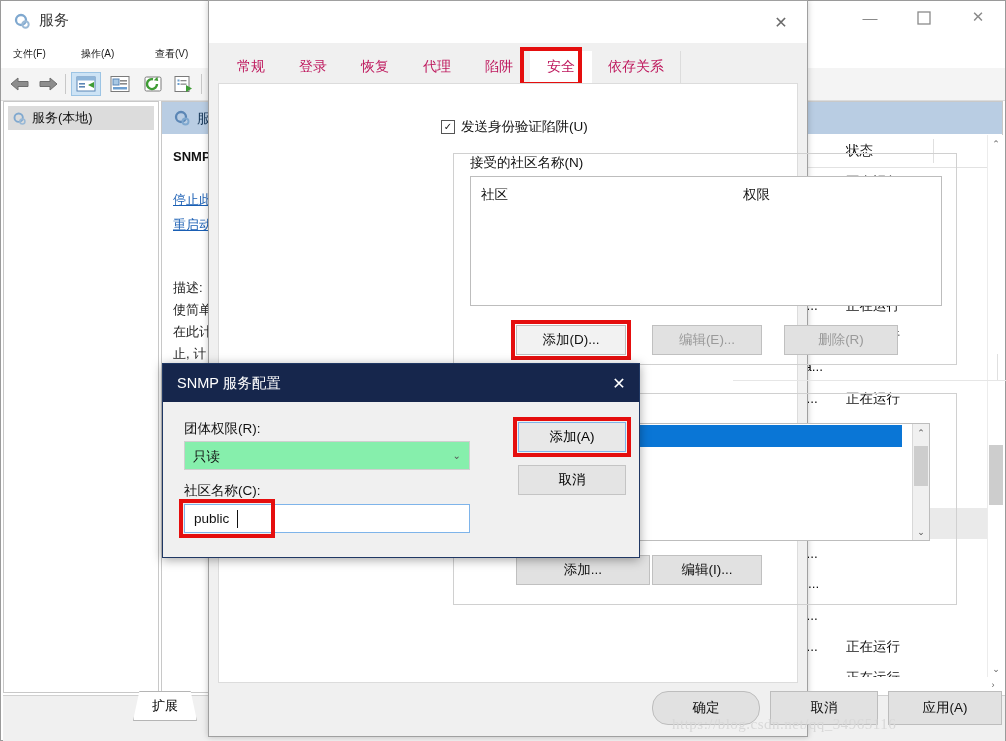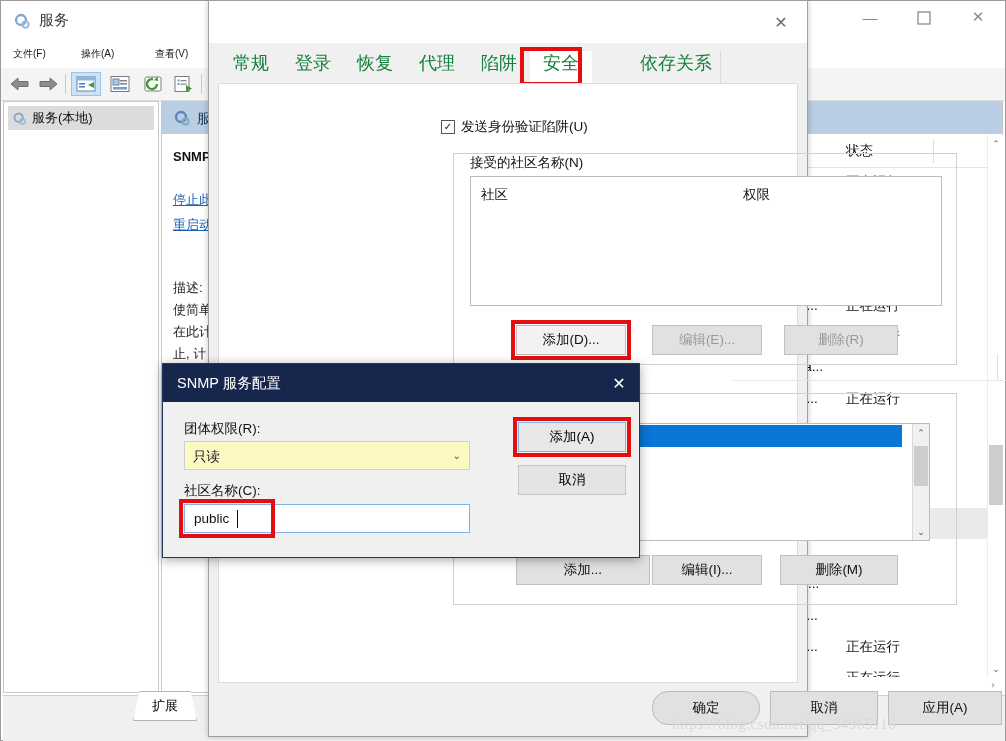--- a/index.html
+++ b/index.html
@@ -90,22 +90,22 @@
   
   #prop-dialog{
     left:208px;top:0px;width:600px;height:737px;background:#f0f0f0;
     border:1px solid #a0a0a0;box-sizing:border-box;box-shadow:0 0 6px rgba(0,0,0,.22);
   }
   #prop-titlebar{left:0;top:0;width:598px;height:42px;background:#fff;}
   #prop-title{left:16px;top:12px;font-size:15px;color:#3c3c3c;}
   #prop-close{left:550px;top:4px;width:44px;height:34px;display:flex;align-items:center;justify-content:center;color:#6a6a6a;font-size:16px;cursor:default;}
 
   #tabstrip{left:1px;top:42px;width:596px;height:40px;background:#f0f0f0;}
-  .tab{position:absolute;top:8px;height:32px;display:flex;justify-content:center;
-       font-size:18px;color:#15803d;background:#f0f0f0;border-right:1px solid #dcdcdc;cursor:default;}
+  .tab{position:absolute;top:8px;height:32px;display:flex;align-items:center;justify-content:center;
+       font-size:14px;color:#be185d;background:#f0f0f0;border-right:1px solid #dcdcdc;cursor:default;}
   .tab.active{background:#ffffff;border-right:1px solid #f0f0f0;}
   #tab-hl{left:311px;top:46px;width:62px;height:39px;border:4px solid #e50e0e;box-sizing:border-box;}
 
   #tabpanel{left:9px;top:82px;width:580px;height:600px;background:#fff;border:1px solid #dcdcdc;box-sizing:border-box;}
 
   #chk-row{left:232px;top:117px;display:flex;align-items:center;gap:6px;}
   #chk-box{width:12px;height:12px;border:1px solid #555;display:flex;align-items:center;justify-content:center;
     font-size:10px;line-height:1;color:#111;background:#fff;}
   #chk-label{font-size:13.5px;color:#111;}
 
@@ -147,21 +147,21 @@
   
   #cfg-dialog{
     left:162px;top:363px;width:478px;height:195px;background:#f0f0f0;
     border:1px solid #203864;box-sizing:border-box;box-shadow:0 2px 10px rgba(0,0,0,.35);
   }
   #cfg-titlebar{left:0;top:0;width:476px;height:38px;background:#16264c;}
   #cfg-title{left:14px;top:10px;font-size:14.5px;color:#fff;}
   #cfg-close{left:440px;top:4px;width:32px;height:30px;display:flex;align-items:center;justify-content:center;color:#fff;font-size:16px;cursor:default;}
 
   #cfg-lbl-rights{left:21px;top:56px;font-size:13.5px;color:#111;}
-  #cfg-select{left:21px;top:77px;width:286px;height:29px;background:#fef9c3;border:1px solid #cfcfcf;box-sizing:border-box;}
+  #cfg-select{left:21px;top:77px;width:286px;height:29px;background:#86efac;border:1px solid #cfcfcf;box-sizing:border-box;}
   #cfg-select-val{position:absolute;left:8px;top:6px;font-size:13.5px;color:#111;}
   #cfg-select-arrow{position:absolute;right:8px;top:8px;font-size:10px;color:#555;}
 
   #cfg-lbl-comm{left:21px;top:118px;font-size:13.5px;color:#111;}
   #cfg-input{left:21px;top:140px;width:286px;height:29px;background:#fff;border:1px solid #7eb4ea;box-sizing:border-box;}
   #cfg-input-val{position:absolute;left:9px;top:6px;font-size:13.5px;color:#111;}
   #cfg-caret{position:absolute;left:52px;top:5px;width:1px;height:18px;background:#111;}
   #cfg-input-hl{left:16px;top:135px;width:96px;height:39px;border:4px solid #e50e0e;box-sizing:border-box;}
 
   #cfg-btn-add{left:355px;top:58px;width:108px;height:30px;background:#e8e8e8;border:1px solid #7eb4ea;box-sizing:border-box;
@@ -396,21 +396,21 @@
       </div>
       <div class="tab" style="left: 196px; width: 62px;">
         <span>代理</span>
       </div>
       <div class="tab" style="left: 258px; width: 62px;">
         <span>陷阱</span>
       </div>
       <div class="tab active" style="left: 320px; width: 62px;">
         <span>安全</span>
       </div>
-      <div class="tab" style="left: 382px; width: 88px; padding-left: 40px;">
+      <div class="tab" style="left: 382px; width: 88px;">
         <span>依存关系</span>
       </div>
     </div>
   <div class="abs" id="tab-hl"></div>
 
   <div class="abs" id="tabpanel"></div>
 
   <div class="abs" id="chk-row">
     <div id="chk-box">✓</div>
     <div id="chk-label">发送身份验证陷阱(U)</div>
@@ -435,21 +435,20 @@
   <div class="abs" id="hosts-list">
     <div id="hosts-sel"></div>
     <div id="hosts-scroll">
       <div id="hs-up">⌃</div>
       <div id="hs-thumb"></div>
       <div id="hs-dn">⌄</div>
     </div>
   </div>
   <div class="abs btn" id="btn-add-plain">添加...</div>
   <div class="abs btn" id="btn-edit-i">编辑(I)...</div>
-  <div class="abs btn" id="btn-del-m">删除(M)</div>
 
   <div class="abs bbtn" id="btn-ok">确定</div>
   <div class="abs bbtn" id="btn-cancel">取消</div>
   <div class="abs bbtn" id="btn-apply">应用(A)</div>
 </div>
 
 <div class="abs" id="cfg-dialog">
   <div class="abs" id="cfg-titlebar">
     <div class="abs" id="cfg-title">SNMP 服务配置</div>
     <div class="abs" id="cfg-close">✕</div>

